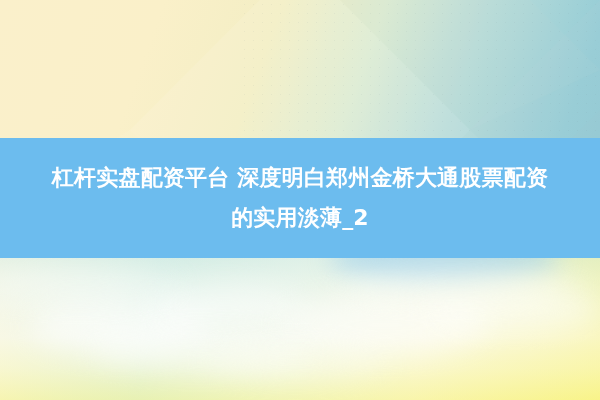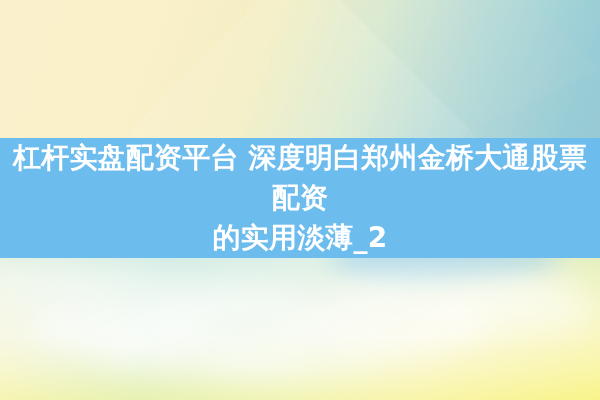--- a/index.html
+++ b/index.html
@@ -122,21 +122,21 @@
     align-items: center;
     justify-content: center;
   }
   .banner-title {
     width: 100%;
     margin: 0;
     padding: 0 6px;
     box-sizing: border-box;
     text-align: center;
     color: #ffffff;
-    font-size: 28px;
+    font-size: 22px;
     font-weight: 700;
     line-height: 40px;
     letter-spacing: .2px;
     white-space: pre-line;
   }
 </style>
 </head>
 <body>
 
 <div id="stage">

